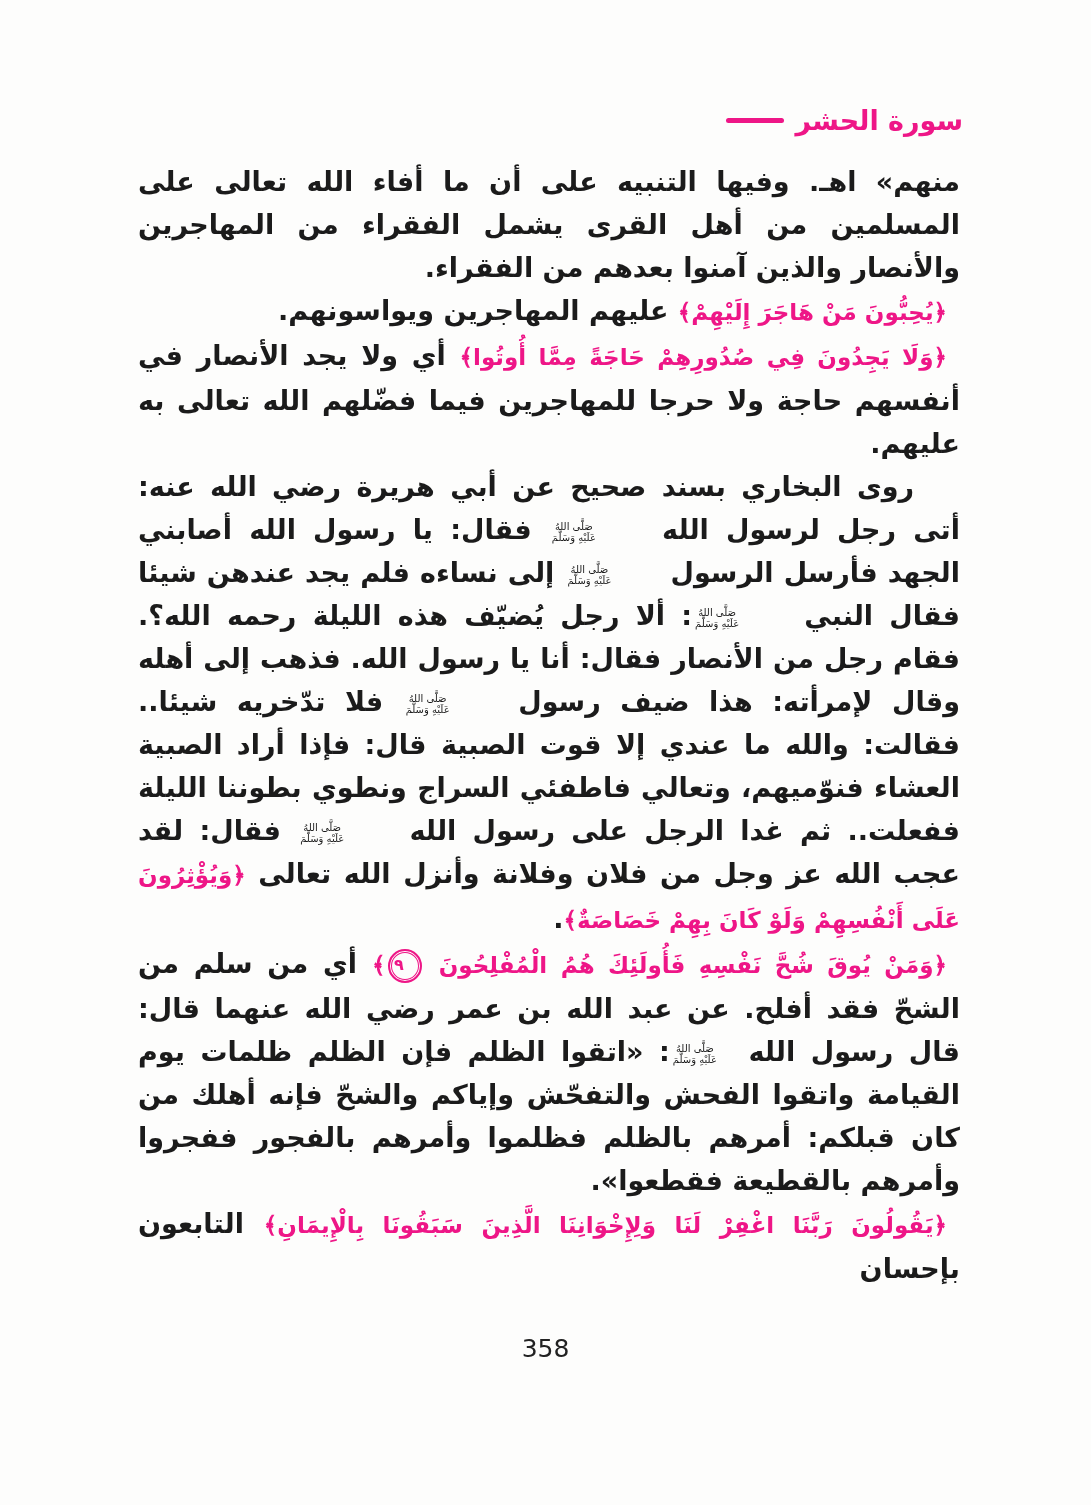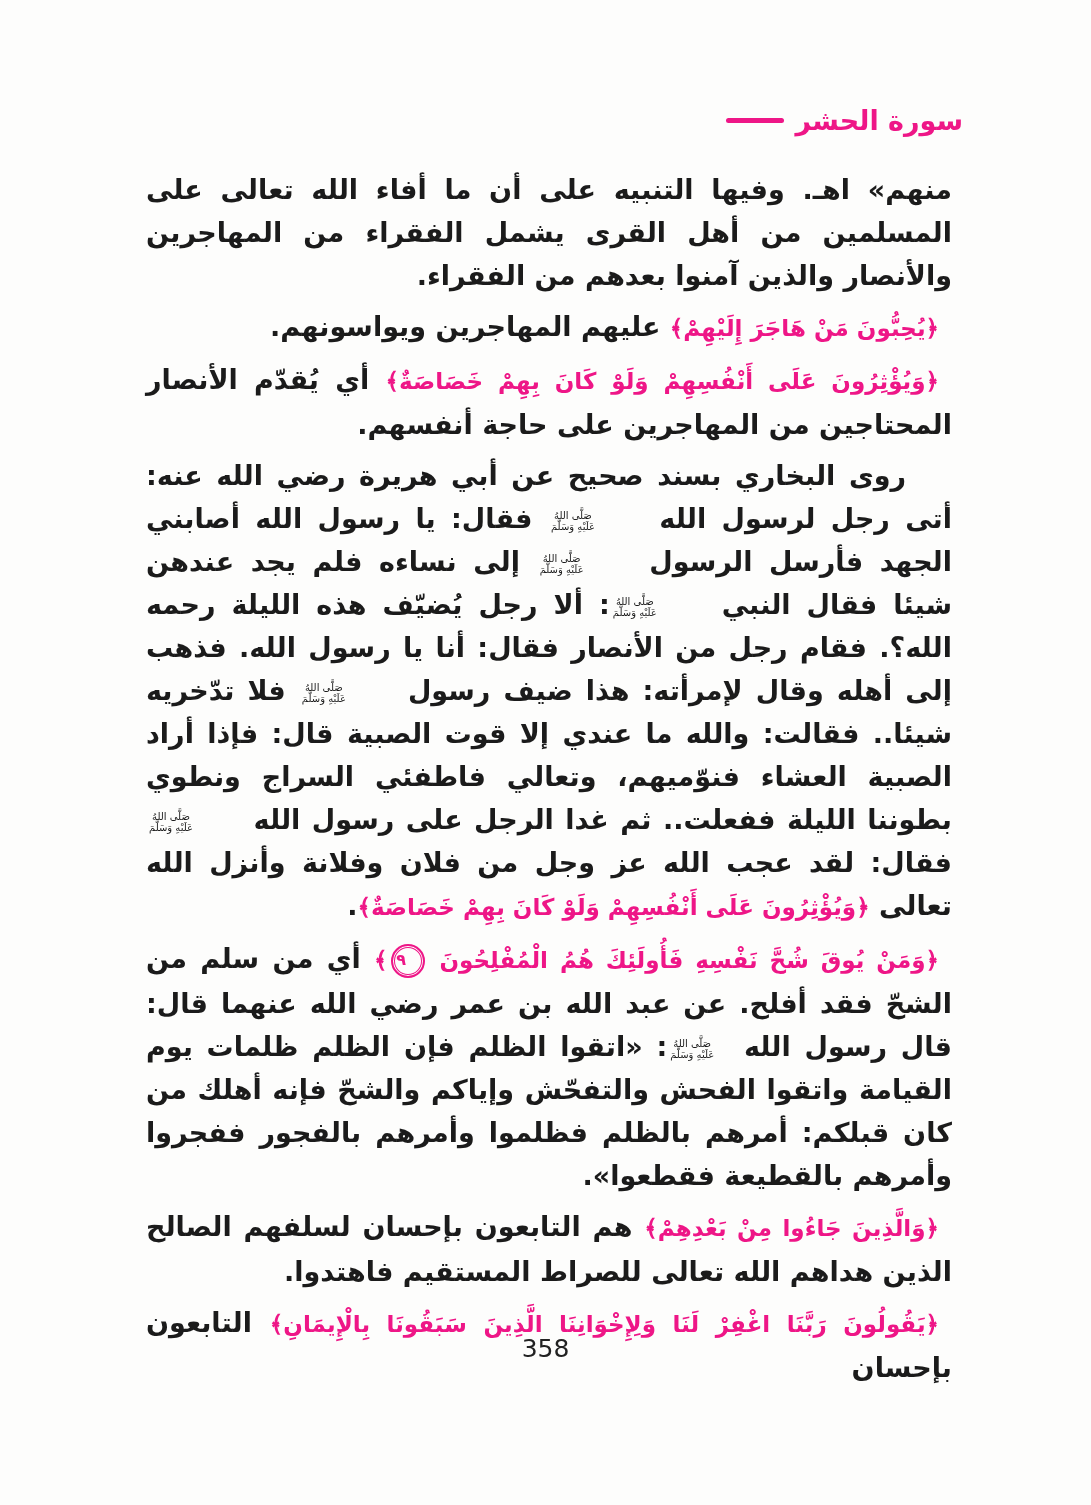--- a/index.html
+++ b/index.html
@@ -48,21 +48,21 @@
     right: 131px;
     width: 822px;
     direction: rtl;
     text-align: justify;
     color: var(--ink, #1b1b1b);
     font-size: 27px;
     font-weight: bold;
     line-height: 43px;
     letter-spacing: 0;
   }
-  .para { margin: 8px; padding: 0; }
+  .para { margin: 0; padding: 0; }
   .para.ind-none  { text-indent: 0; }
   .para.ind-small { text-indent: 13px; }
   .para.ind-large { text-indent: 46px; }
   .quran {
     color: var(--accent, #ee1687);
     font-size: 23px;
     font-weight: bold;
   }
   .body-seg { color: var(--ink, #1b1b1b); }
   
@@ -113,22 +113,21 @@
 <div class="page">
 
   <div class="header">
     <span class="header-rule"></span>
     <span class="header-title">سورة الحشر</span>
   </div>
 
   <div class="content">
       <p class="para ind-none"><span class="body-seg">منهم» اهـ. وفيها التنبيه على أن ما أفاء الله تعالى على المسلمين من أهل القرى يشمل الفقراء من المهاجرين والأنصار والذين آمنوا بعدهم من الفقراء.</span></p>
       <p class="para ind-small"><span class="quran">﴿يُحِبُّونَ مَنْ هَاجَرَ إِلَيْهِمْ﴾</span><span class="body-seg"> عليهم المهاجرين ويواسونهم.</span></p>
-      <p class="para ind-small"><span class="quran">﴿وَيُؤْثِرُونَ عَلَى أَنْفُسِهِمْ وَلَوْ كَانَ بِهِمْ خَصَاصَةٌ﴾</span><span class="body-seg"> أي يُقدّم الأنصار المحتاجين من المهاجرين على حاجة أنفسهم.</span></p>
+      <p class="para ind-small"><span class="quran">﴿وَلَا يَجِدُونَ فِي صُدُورِهِمْ حَاجَةً مِمَّا أُوتُوا﴾</span><span class="body-seg"> أي ولا يجد الأنصار في أنفسهم حاجة ولا حرجا للمهاجرين فيما فضّلهم الله تعالى به عليهم.</span></p>
       <p class="para ind-large"><span class="body-seg">روى البخاري بسند صحيح عن أبي هريرة رضي الله عنه: أتى رجل لرسول الله </span><span class="saw"><span class="saw-line">صَلَّى اللهُ</span><span class="saw-line">عَلَيْهِ وَسَلَّمَ</span></span><span class="body-seg"> فقال: يا رسول الله أصابني الجهد فأرسل الرسول </span><span class="saw"><span class="saw-line">صَلَّى اللهُ</span><span class="saw-line">عَلَيْهِ وَسَلَّمَ</span></span><span class="body-seg"> إلى نساءه فلم يجد عندهن شيئا فقال النبي </span><span class="saw"><span class="saw-line">صَلَّى اللهُ</span><span class="saw-line">عَلَيْهِ وَسَلَّمَ</span></span><span class="body-seg">: ألا رجل يُضيّف هذه الليلة رحمه الله؟. فقام رجل من الأنصار فقال: أنا يا رسول الله. فذهب إلى أهله وقال لإمرأته: هذا ضيف رسول </span><span class="saw"><span class="saw-line">صَلَّى اللهُ</span><span class="saw-line">عَلَيْهِ وَسَلَّمَ</span></span><span class="body-seg"> فلا تدّخريه شيئا.. فقالت: والله ما عندي إلا قوت الصبية قال: فإذا أراد الصبية العشاء فنوّميهم، وتعالي فاطفئي السراج ونطوي بطوننا الليلة ففعلت.. ثم غدا الرجل على رسول الله </span><span class="saw"><span class="saw-line">صَلَّى اللهُ</span><span class="saw-line">عَلَيْهِ وَسَلَّمَ</span></span><span class="body-seg"> فقال: لقد عجب الله عز وجل من فلان وفلانة وأنزل الله تعالى </span><span class="quran">﴿وَيُؤْثِرُونَ عَلَى أَنْفُسِهِمْ وَلَوْ كَانَ بِهِمْ خَصَاصَةٌ﴾</span><span class="body-seg">.</span></p>
       <p class="para ind-small"><span class="quran">﴿وَمَنْ يُوقَ شُحَّ نَفْسِهِ فَأُولَئِكَ هُمُ الْمُفْلِحُونَ </span><span class="ayah-marker">٩</span><span class="quran">﴾</span><span class="body-seg"> أي من سلم من الشحّ فقد أفلح. عن عبد الله بن عمر رضي الله عنهما قال: قال رسول الله </span><span class="saw"><span class="saw-line">صَلَّى اللهُ</span><span class="saw-line">عَلَيْهِ وَسَلَّمَ</span></span><span class="body-seg">: «اتقوا الظلم فإن الظلم ظلمات يوم القيامة واتقوا الفحش والتفحّش وإياكم والشحّ فإنه أهلك من كان قبلكم: أمرهم بالظلم فظلموا وأمرهم بالفجور ففجروا وأمرهم بالقطيعة فقطعوا».</span></p>
-      <p class="para ind-small"><span class="quran">﴿وَالَّذِينَ جَاءُوا مِنْ بَعْدِهِمْ﴾</span><span class="body-seg"> هم التابعون بإحسان لسلفهم الصالح الذين هداهم الله تعالى للصراط المستقيم فاهتدوا.</span></p>
       <p class="para ind-small"><span class="quran">﴿يَقُولُونَ رَبَّنَا اغْفِرْ لَنَا وَلِإِخْوَانِنَا الَّذِينَ سَبَقُونَا بِالْإِيمَانِ﴾</span><span class="body-seg"> التابعون بإحسان</span></p>
     </div>
 
   <div class="page-number">358</div>
 
 </div>
 
 </body></html>

